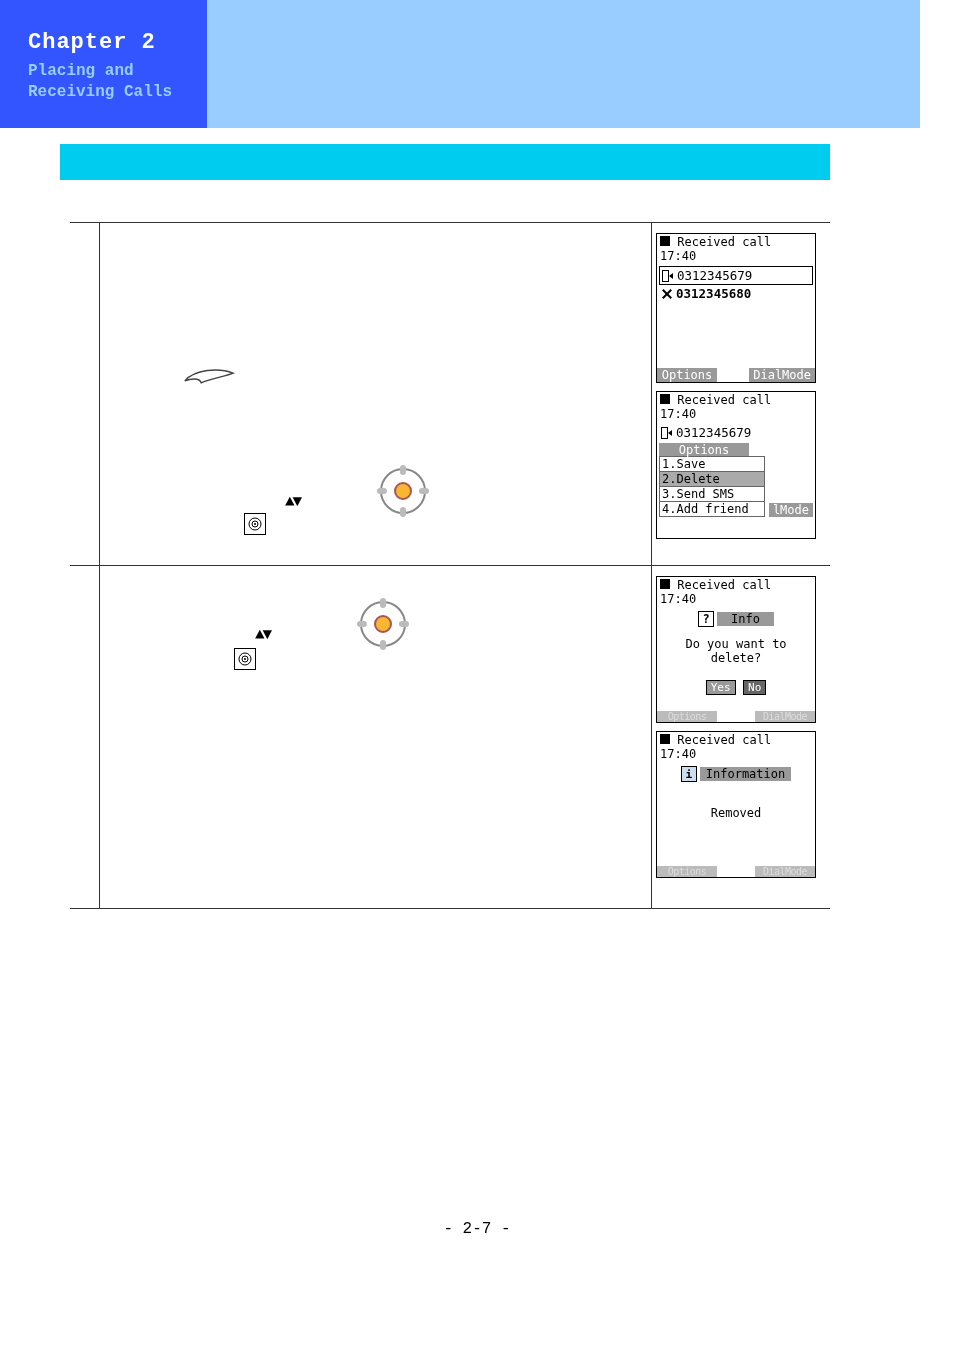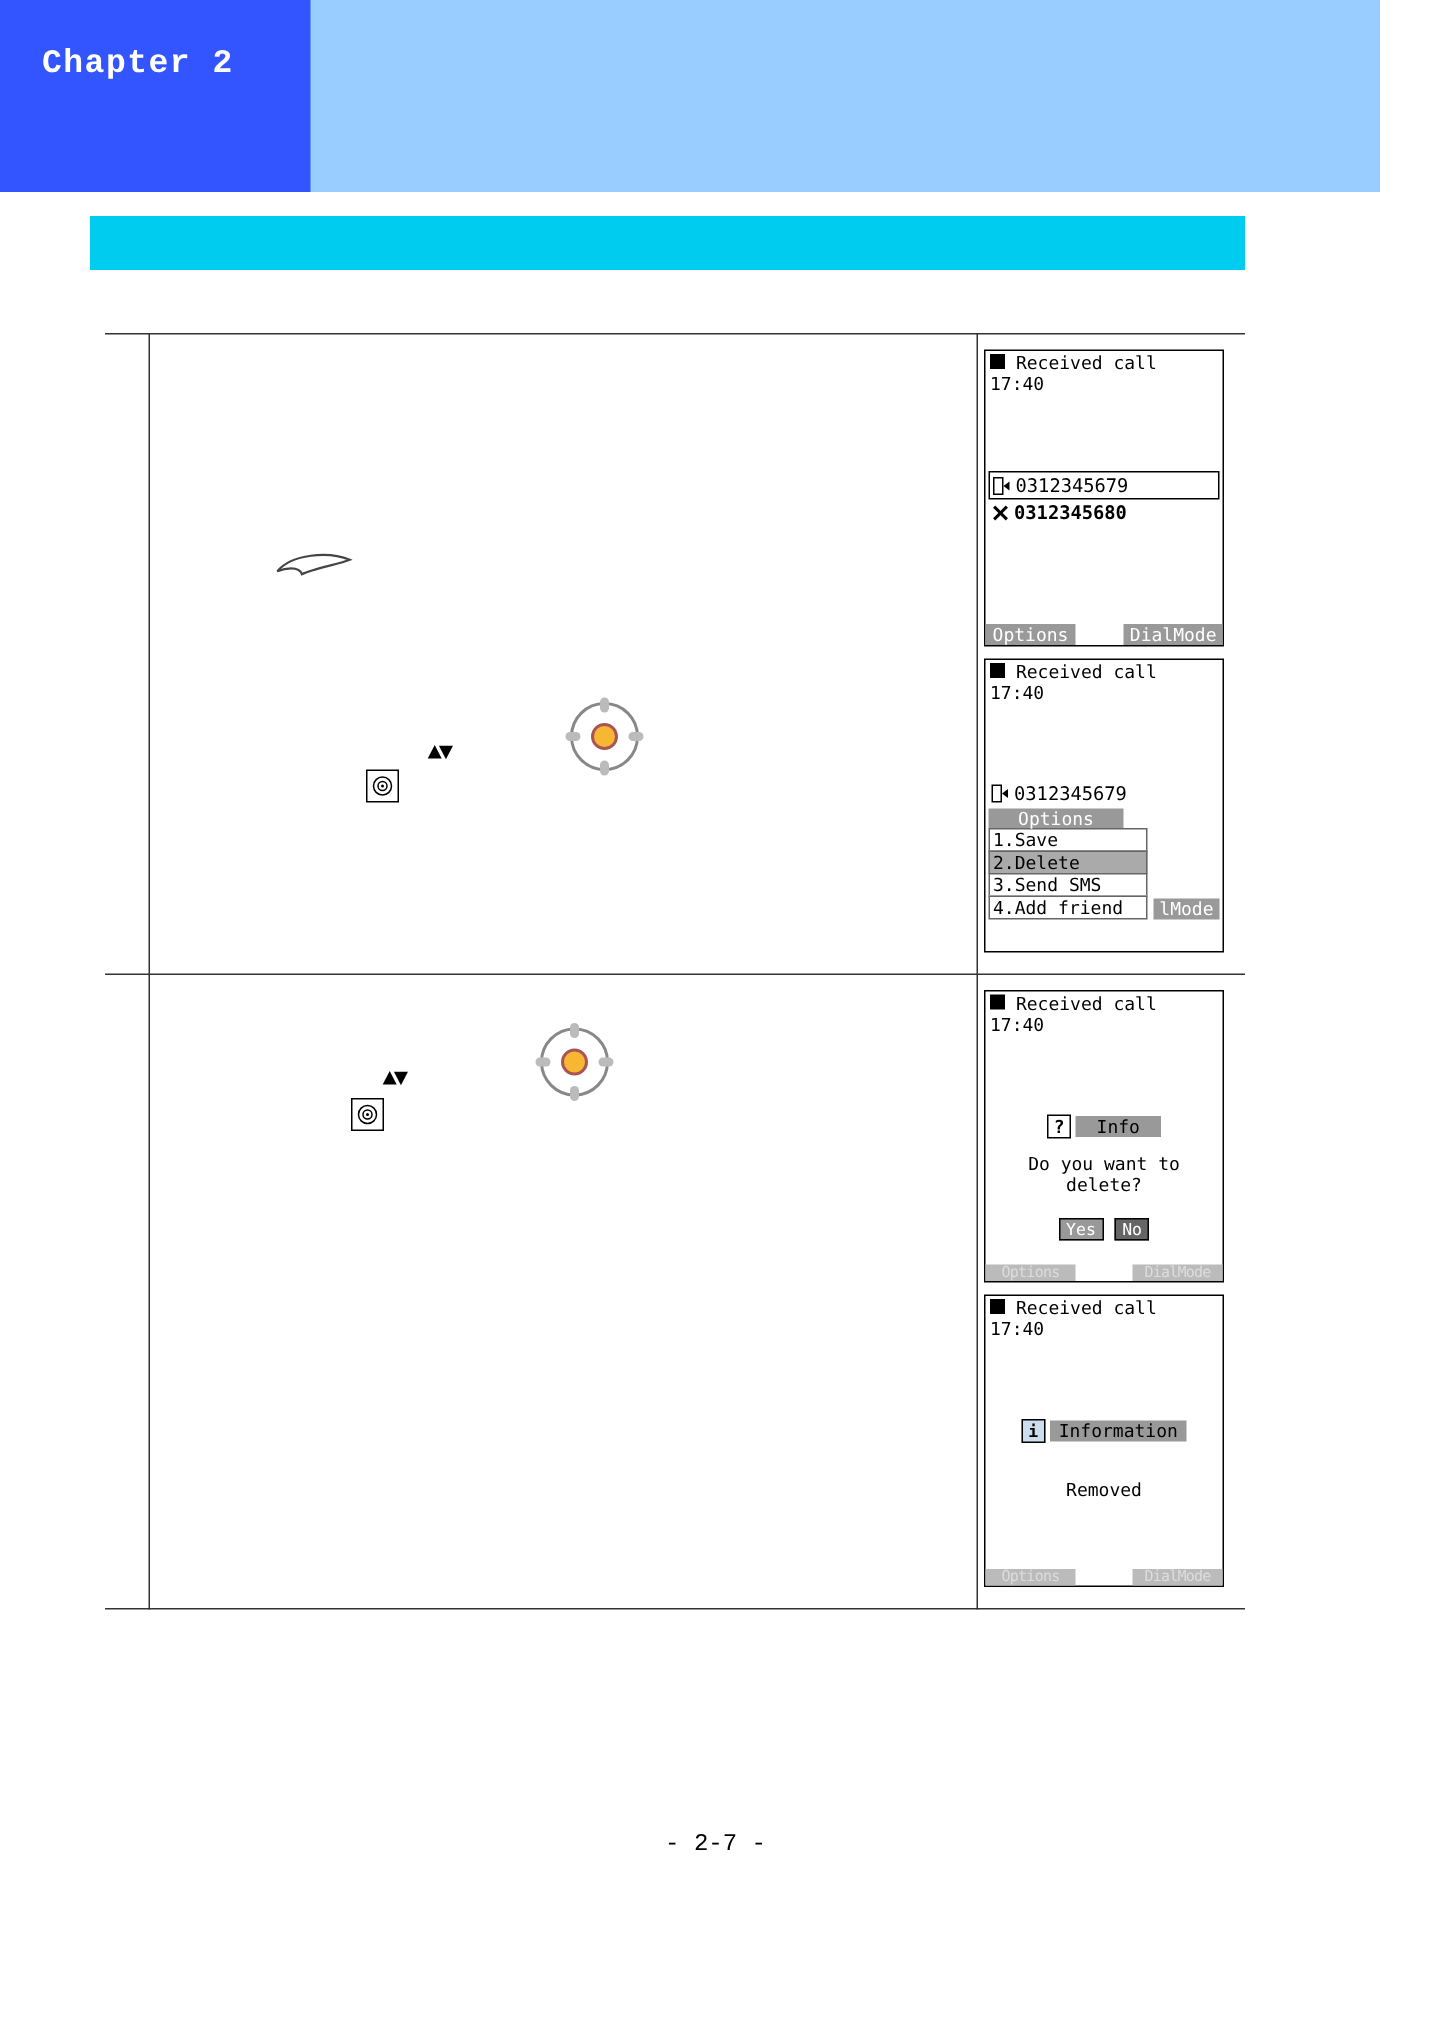--- a/index.html
+++ b/index.html
@@ -88,21 +88,20 @@
     display: flex;
     justify-content: space-between;
     padding: 1px 3px;
     font-size: 12px;
     flex-direction: column;
   }
   .ps-body {
     height: 100px;
     padding: 2px;
     position: relative;
-    margin-top: 48px;
   }
   .ps-softkeys {
     display: flex;
     justify-content: space-between;
     padding: 0;
   }
   .softkey {
     background: #999;
     color: #fff;
     font-size: 12px;
@@ -191,20 +190,21 @@
   .ok-ic svg { width:14px; height:14px; }
 </style>
 </head>
 <body>
 
 <div class="page">
 
   <div class="header-band"></div>
   <div class="chapter-box">
     <div class="chapter-title">Chapter 2</div>
+    <div class="chapter-sub">Placing and Receiving Calls</div>
   </div>
 
   <div class="section-bar"></div>
 
   <table class="table">
 
     <tbody>
         <tr class="row1">
       <td class="col-left"></td>
       <td class="col-mid">

